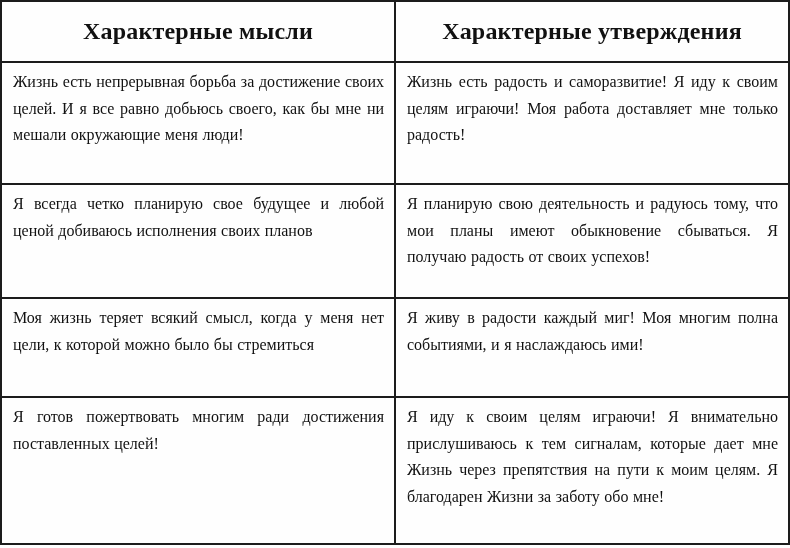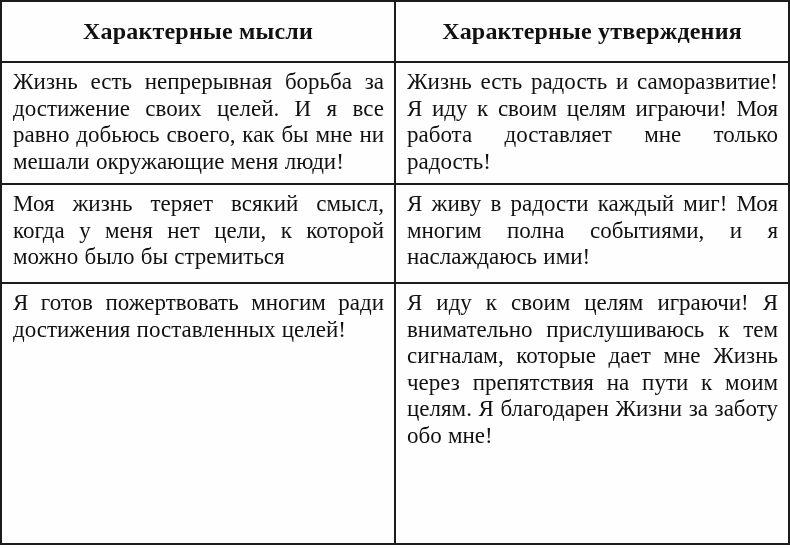--- a/index.html
+++ b/index.html
@@ -34,21 +34,21 @@
   }
   .ta-table th {
     font-size: 24px;
     font-weight: bold;
     text-align: center;
     vertical-align: middle;
     padding: 16px 10px;
     letter-spacing: 0.2px;
   }
   .ta-table td {
-    font-size: 23px;
+    font-size: 16px;
     line-height: 26.5px;
     text-align: justify;
     text-align-last: left;
     vertical-align: top;
     padding: 6px 10px 4px 11px;
     hyphens: auto;
     -webkit-hyphens: auto;
     word-spacing: 0.5px;
   }
   tr.header-row   { height: 52px;  }
@@ -66,20 +66,24 @@
       <tr class="header-row">
         <th>Характерные мысли</th>
         <th>Характерные утверждения</th>
       </tr>
     </thead>
     <tbody>
       <tr class="body-row-0">
         <td>Жизнь есть непрерывная борьба за достижение своих целей. И я все равно добьюсь своего, как бы мне ни мешали окружающие меня люди!</td>
         <td>Жизнь есть радость и саморазвитие! Я иду к своим целям играючи! Моя работа доставляет мне только радость!</td>
       </tr>
+      <tr class="body-row-1">
+        <td>Я всегда четко планирую свое будущее и любой ценой добиваюсь исполнения своих планов</td>
+        <td>Я планирую свою деятельность и радуюсь тому, что мои планы имеют обыкновение сбываться. Я получаю радость от своих успехов!</td>
+      </tr>
       <tr class="body-row-2">
         <td>Моя жизнь теряет всякий смысл, когда у меня нет цели, к которой можно было бы стремиться</td>
         <td>Я живу в радости каждый миг! Моя многим полна событиями, и я наслаждаюсь ими!</td>
       </tr>
       <tr class="body-row-3">
         <td>Я готов пожертвовать многим ради достижения поставленных целей!</td>
         <td>Я иду к своим целям играючи! Я внимательно прислушиваюсь к тем сигналам, которые дает мне Жизнь через препятствия на пути к моим целям. Я благодарен Жизни за заботу обо мне!</td>
       </tr>
     </tbody>
   </table>

